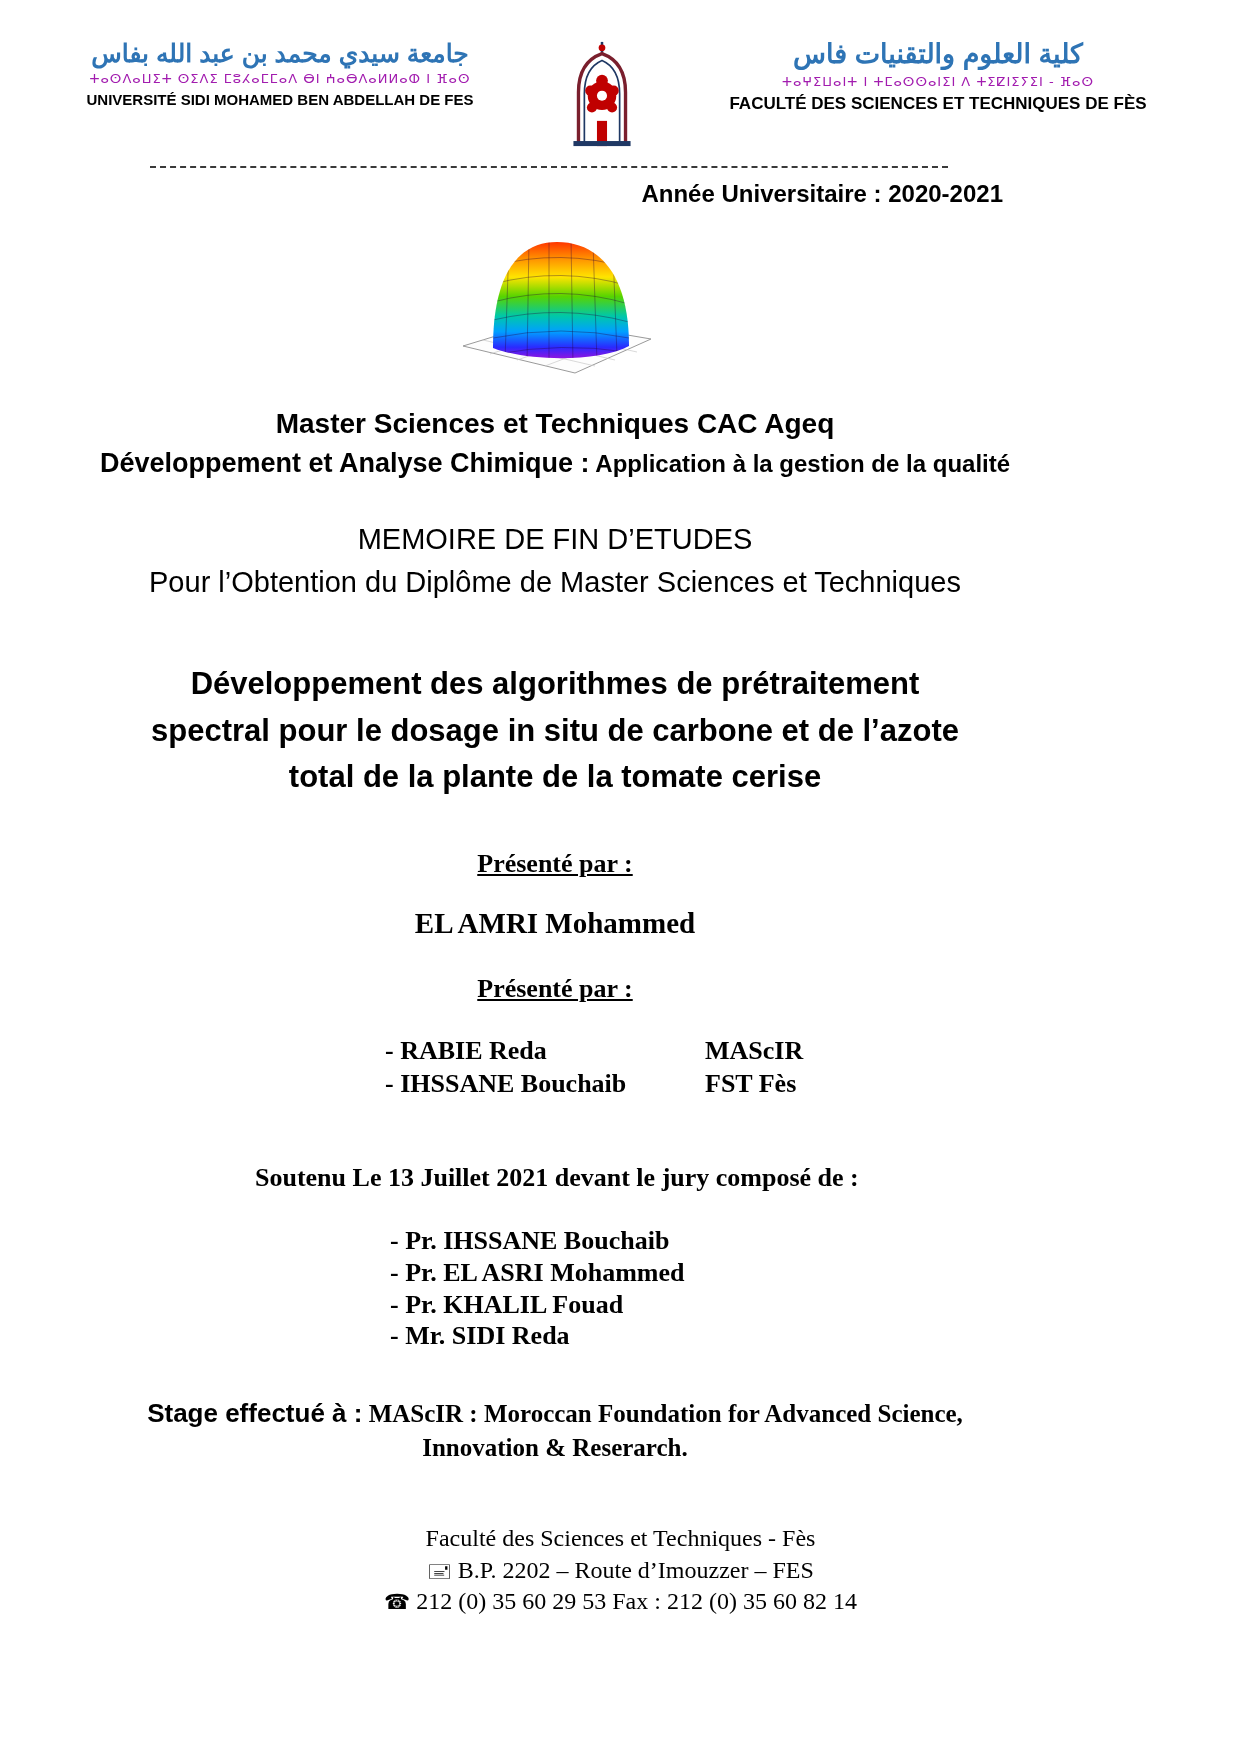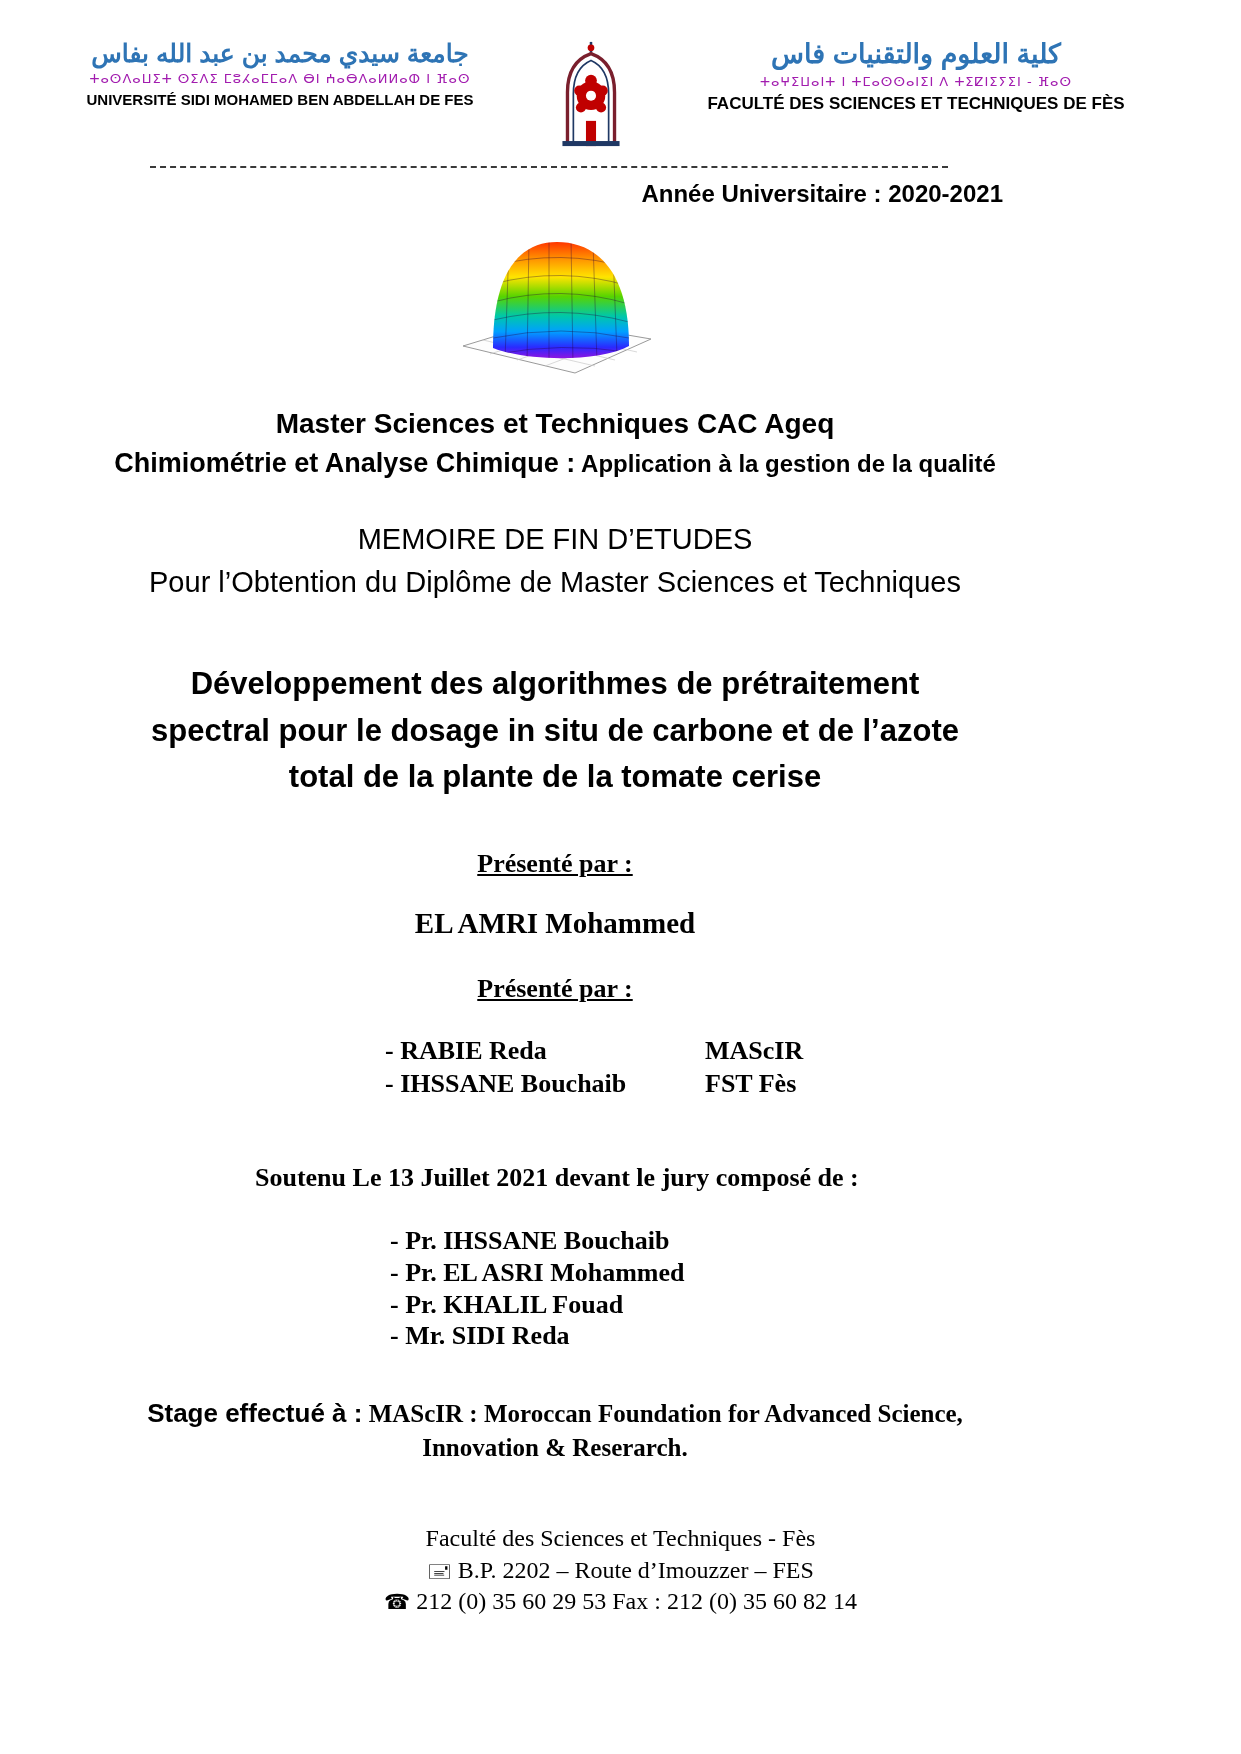--- a/index.html
+++ b/index.html
@@ -9,21 +9,21 @@
     margin:0 auto;
     background:#ffffff;
     font-family:"Liberation Sans",sans-serif;
     color:#000;
     overflow:hidden;
   }
   
   .header{
     display:flex;
     align-items:flex-start;
-    padding:38px 100px 0 70px;
+    padding:38px 78px 0 70px;
   }
   .header-block{text-align:center;line-height:1.25;}
   .header-left{width:420px;}
   .header-right{width:450px;}
   .header-logo{flex:1;display:flex;justify-content:center;padding-top:2px;}
   .arabic-line{font-weight:bold;color:#2e74b5;font-size:25px;direction:rtl;}
   .header-right .arabic-line{font-size:27px;}
   .tifinagh-line{font-size:13px;color:#a21caf;letter-spacing:1px;margin-top:2px;font-family:"DejaVu Sans",sans-serif;}
   .latin-line{font-weight:bold;color:#000000;font-size:15px;margin-top:3px;}
   .header-right .latin-line{font-size:17px;}
@@ -148,21 +148,21 @@
               <path d="M44,40 Q112,22 180,42 M44,58 Q112,40 180,60 M44,76 Q112,58 180,78 M44,94 Q112,78 180,96 M44,112 Q112,98 180,112 M48,128 Q112,116 178,126"></path>
               <path d="M60,18 L56,134 M80,14 L78,138 M100,12 L100,140 M122,12 L124,140 M144,16 L148,136 M164,26 L168,130"></path>
             </g>
           </g>
         </svg>
       </span>
     </div>
 
     <div class="program-line1">Master Sciences et Techniques CAC Ageq</div>
     <div class="program-line2">
-      <span class="big">Chimiométrie et Analyse Chimique :</span><span class="small"> Application à la gestion de la qualité</span>
+      <span class="big">Développement et Analyse Chimique :</span><span class="small"> Application à la gestion de la qualité</span>
     </div>
 
     <div class="memoire-line1">MEMOIRE DE FIN D’ETUDES</div>
     <div class="memoire-line2">Pour l’Obtention du Diplôme de Master Sciences et Techniques</div>
 
     <div class="thesis-title">
       <div>Développement des algorithmes de prétraitement</div>
       <div>spectral pour le dosage in situ de carbone et de l’azote</div>
       <div>total de la plante de la tomate cerise</div>
     </div>

